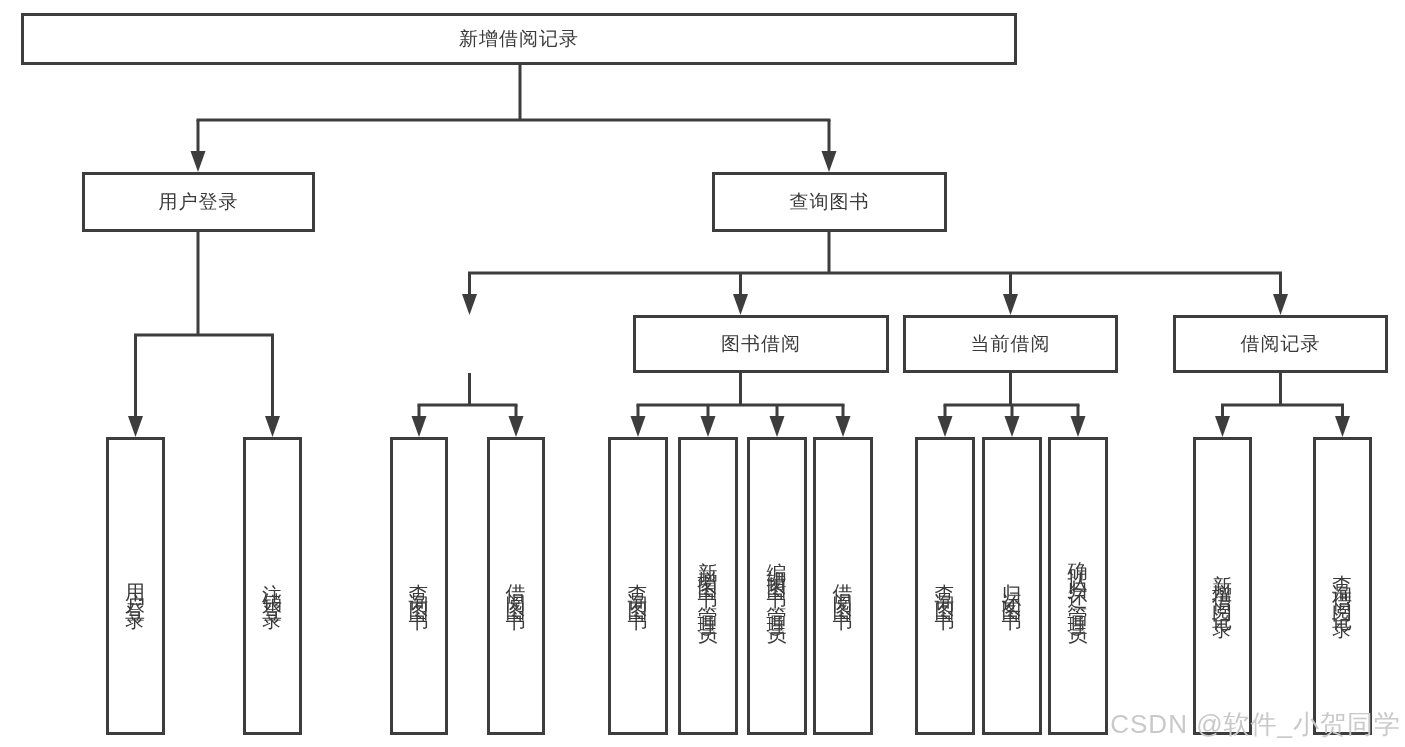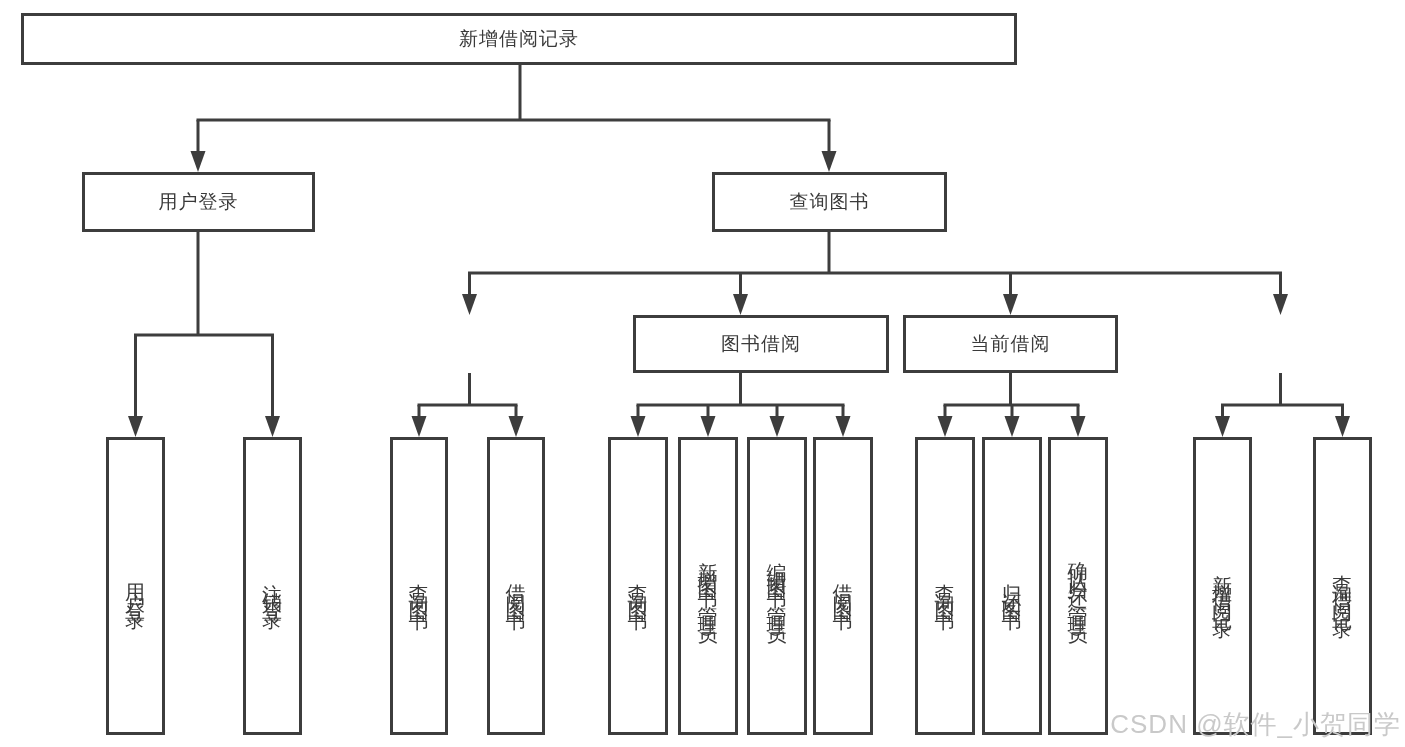--- a/index.html
+++ b/index.html
@@ -117,20 +117,23 @@
   <div class="node h-node" style="left:712px;top:172px;width:235px;height:60px">
     <span>查询图书</span>
   </div>
 
   <div class="node h-node" style="left:633px;top:315px;width:256px;height:58px">
     <span>图书借阅</span>
   </div>
   <div class="node h-node" style="left:903px;top:315px;width:215px;height:58px">
     <span>当前借阅</span>
   </div>
+  <div class="node h-node" style="left:1173px;top:315px;width:215px;height:58px">
+    <span>借阅记录</span>
+  </div>
 
   <div class="node v-node" style="left:106px;top:437px;width:59px;height:298px">
     <span>用户登录</span>
   </div>
   <div class="node v-node" style="left:243px;top:437px;width:59px;height:298px">
     <span>注销登录</span>
   </div>
 
   <div class="node v-node" style="left:390px;top:437px;width:58px;height:298px">
     <span>查询图书</span>

